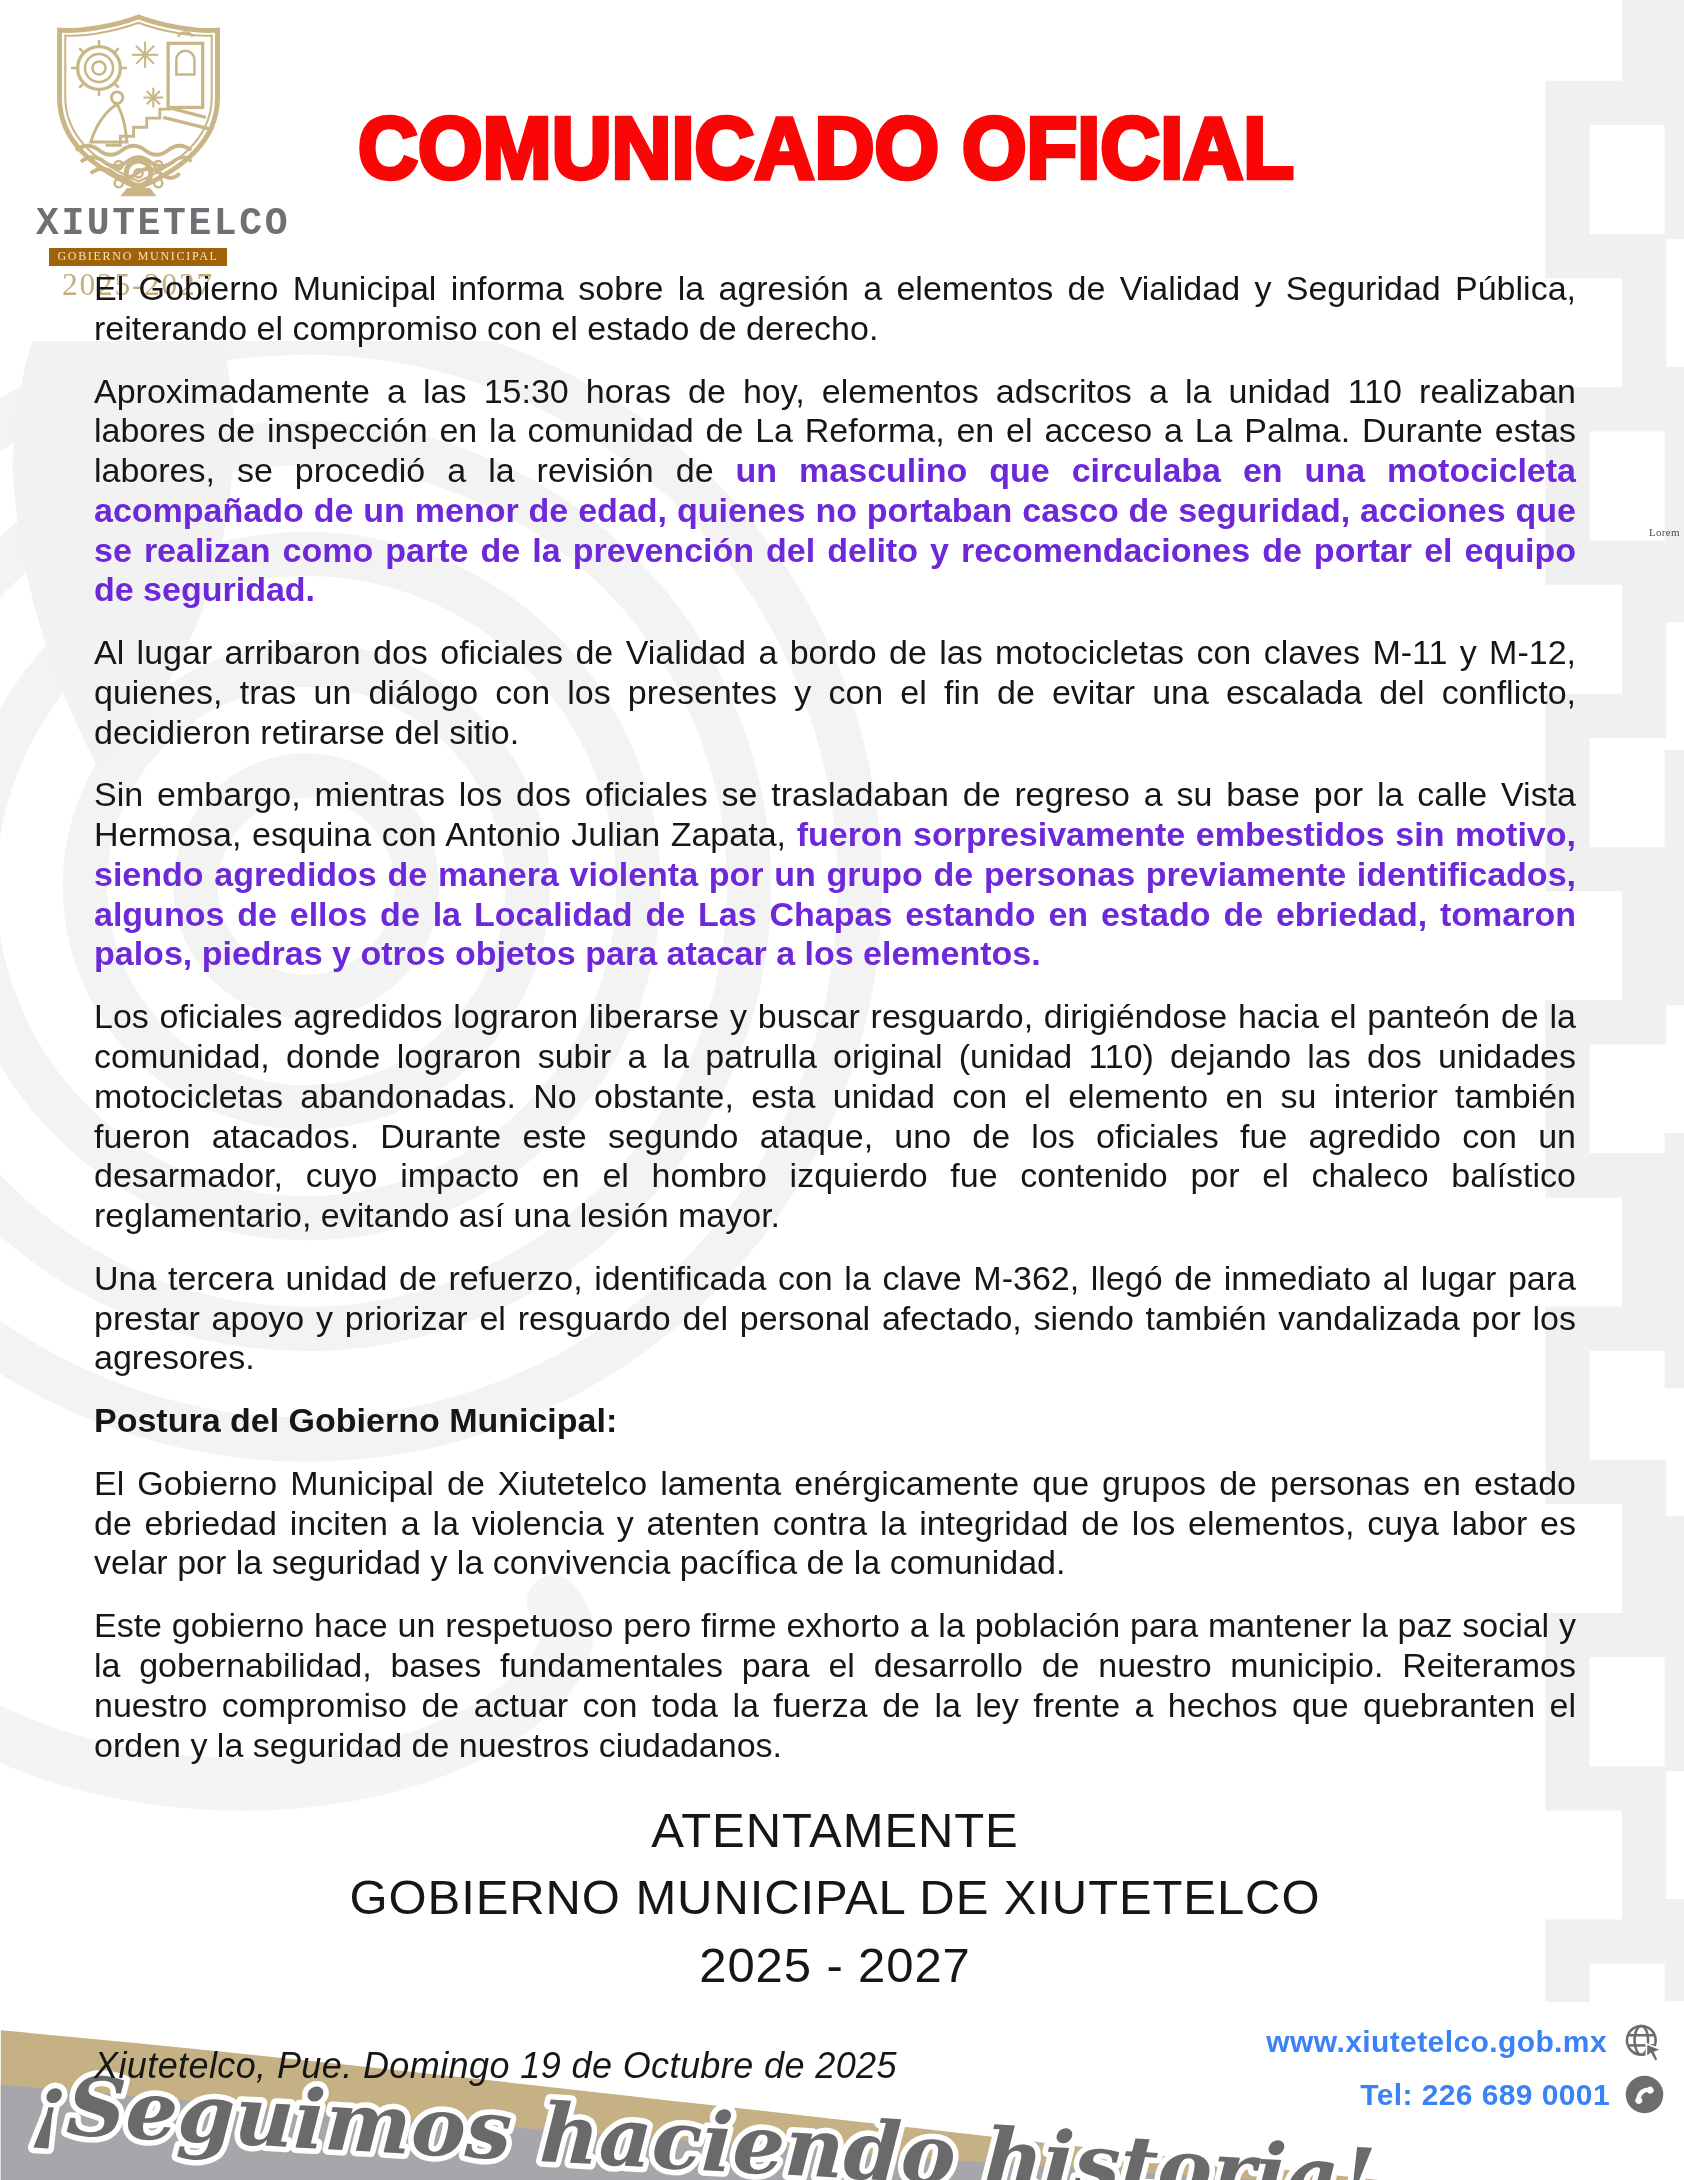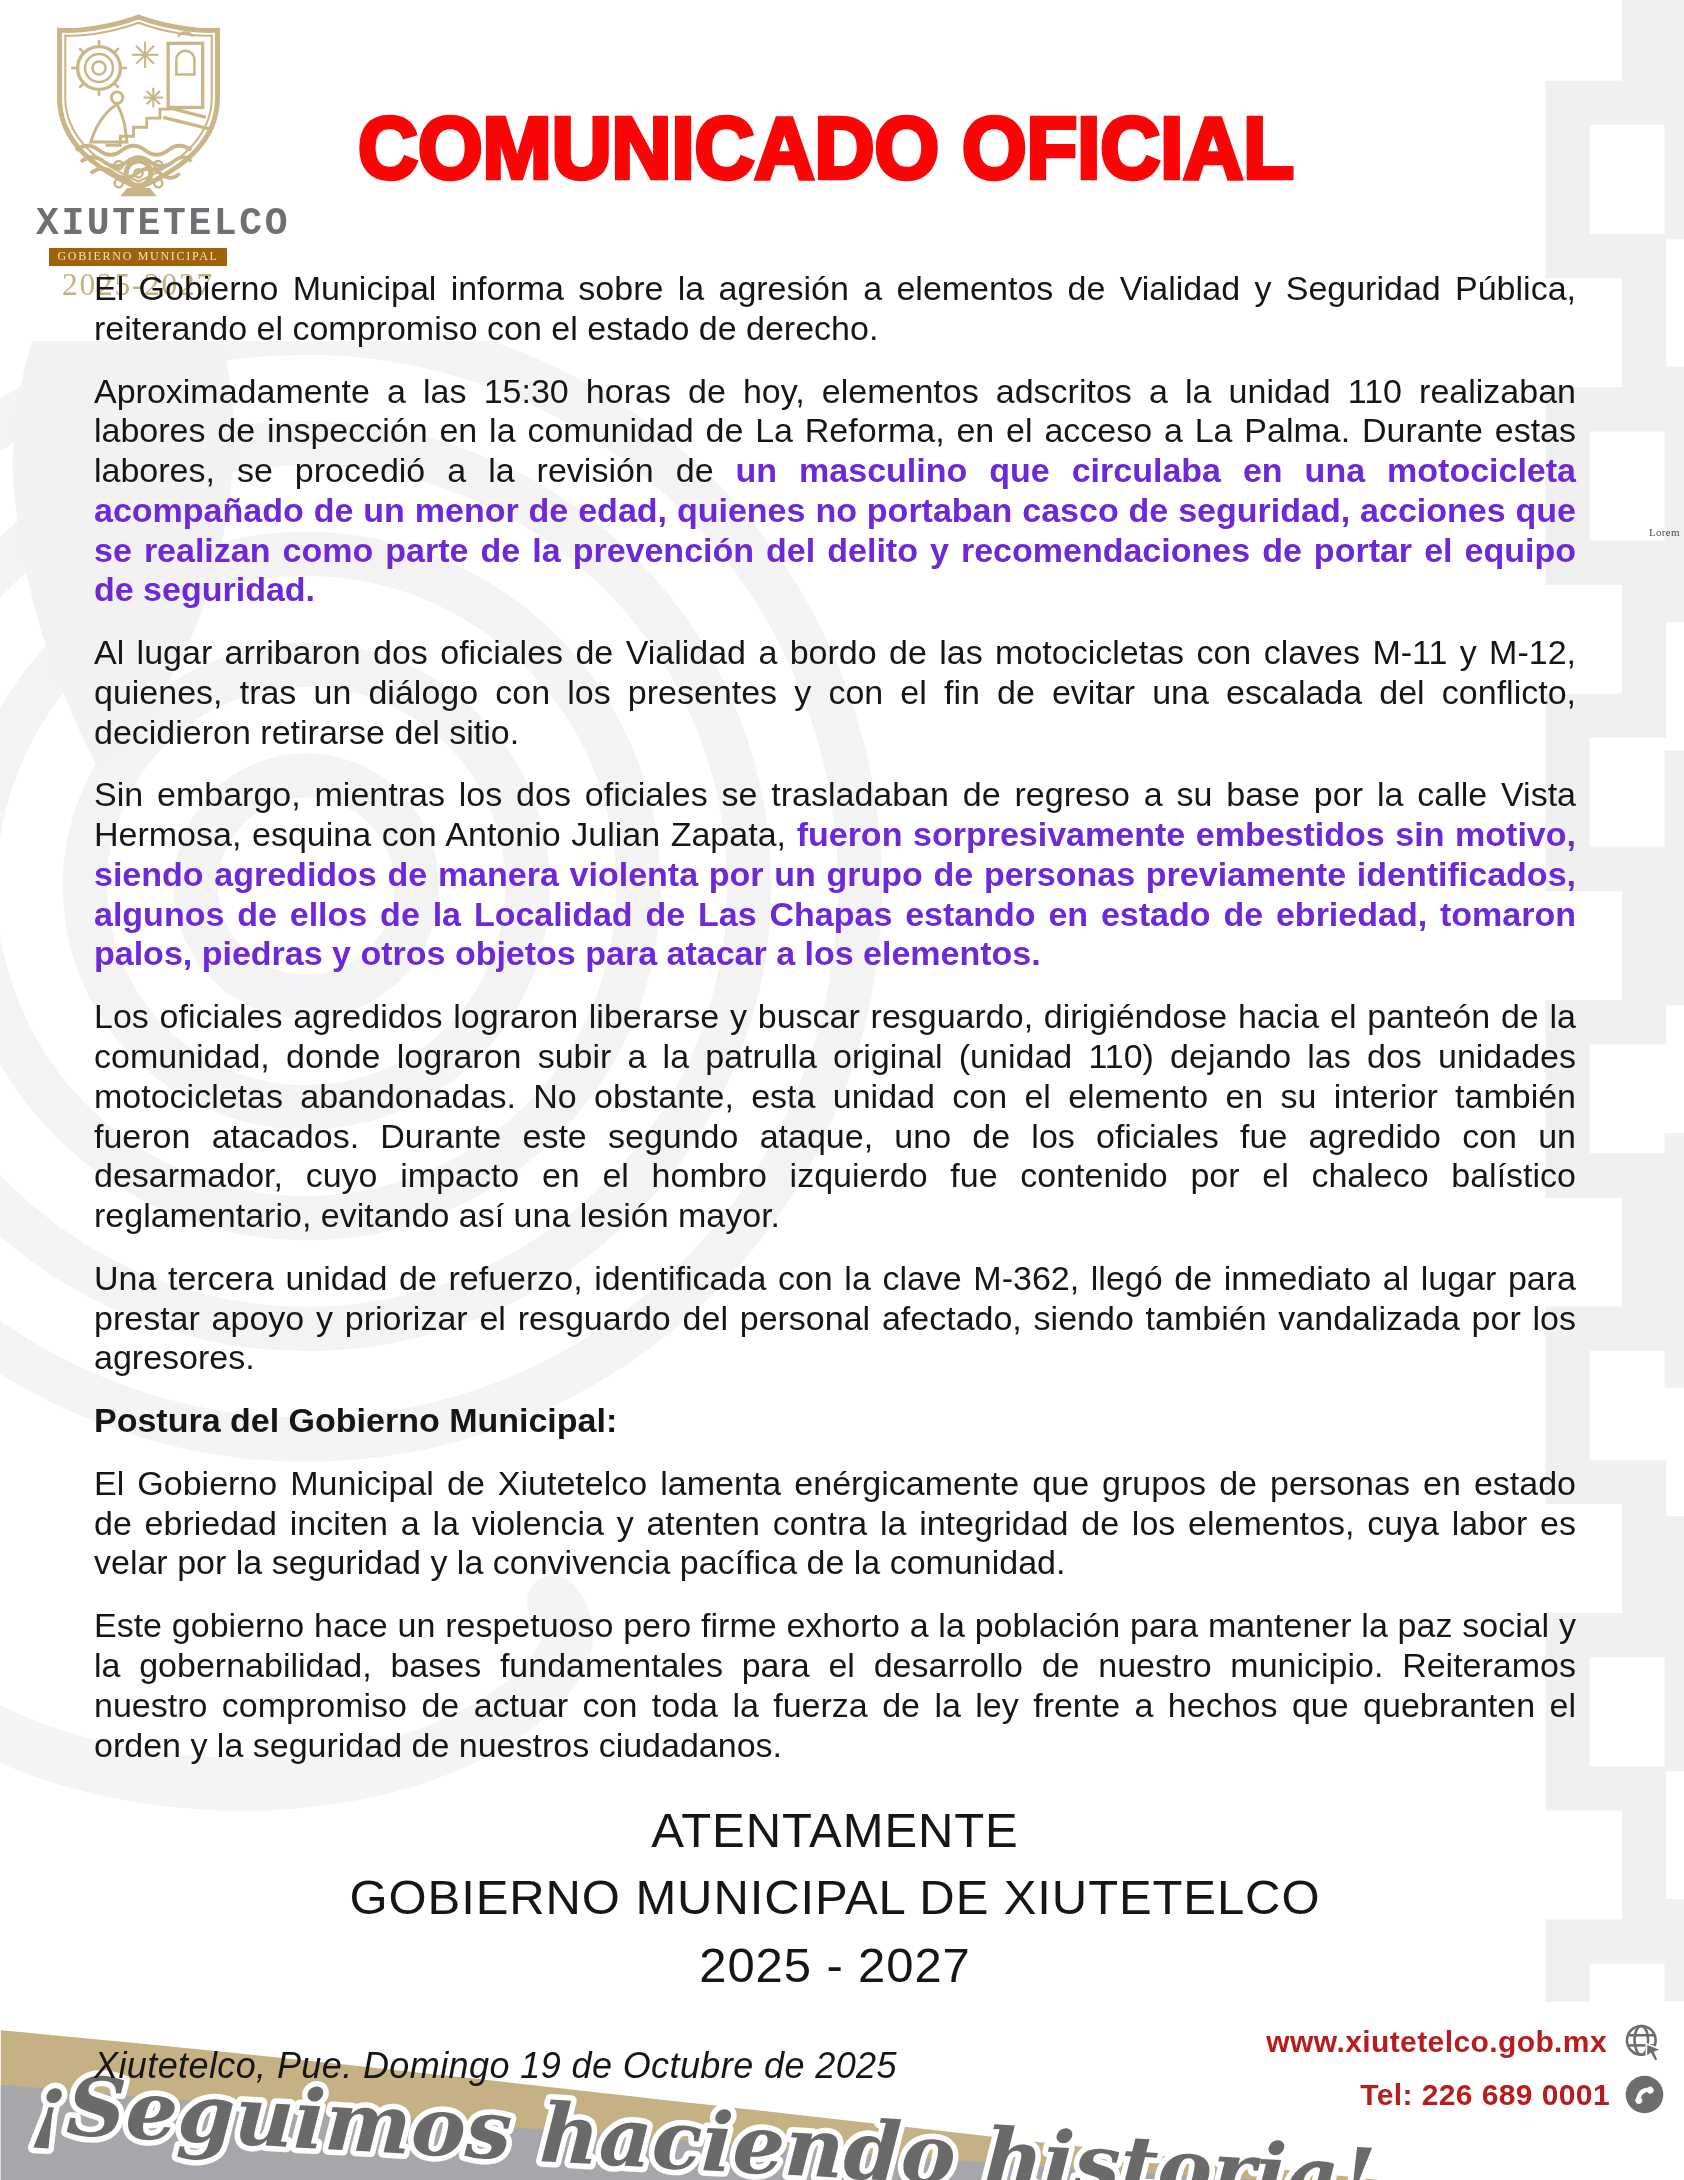--- a/index.html
+++ b/index.html
@@ -55,21 +55,21 @@
   }
   .dateline{
     text-align:left;margin-top:46px;margin-right:-29px;
     font-style:italic;font-size:36px;letter-spacing:0.4px;
   }
   
   .footer-svg{position:absolute;left:0;bottom:0;z-index:1;}
   .contact{
     position:absolute;right:20.4px;top:2020px;z-index:3;
     display:flex;flex-direction:column;gap:10.2px;align-items:flex-end;
-    color:#b91c1c;font-size:30px;font-weight:bold;
+    color:#3b82f6;font-size:30px;font-weight:bold;
   }
   .contact-row{display:flex;align-items:center;gap:13.6px;}
   .contact-row .txt{white-space:nowrap;letter-spacing:0.4px;}
   .icon{flex:0 0 auto;display:block;}
 </style>
 </head>
 <body>
 
 <div class="page">
 

